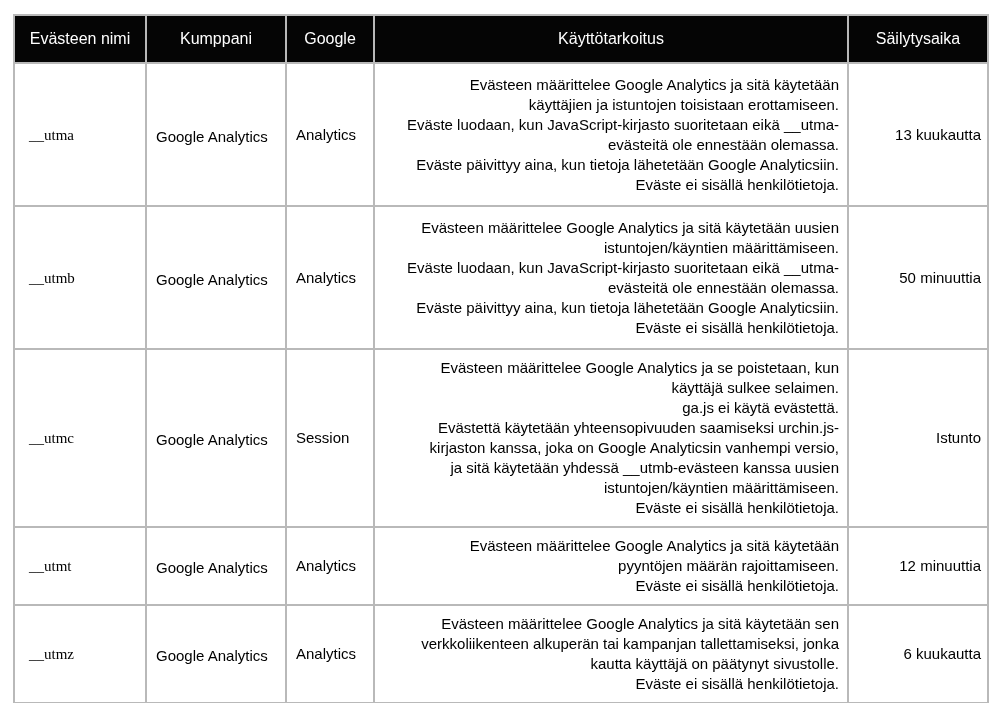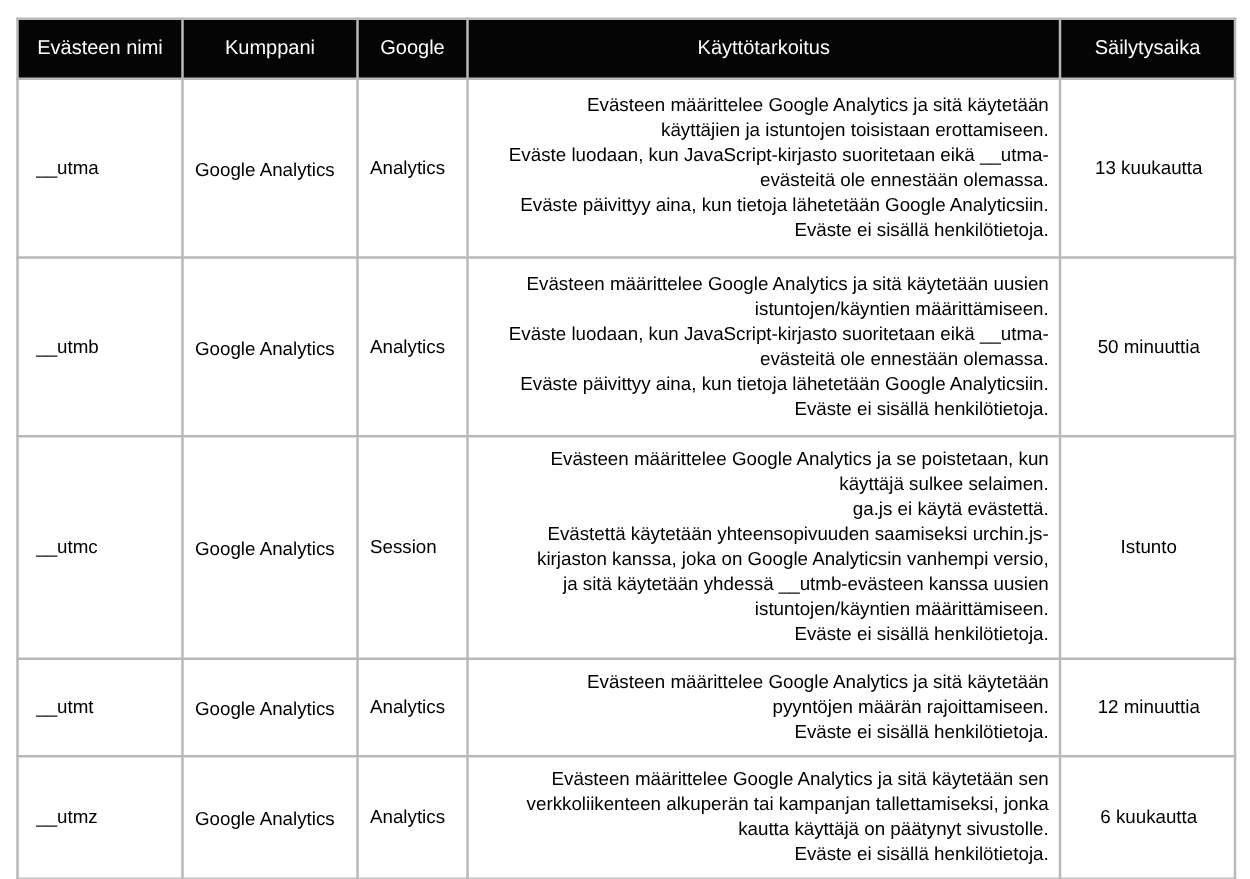--- a/index.html
+++ b/index.html
@@ -39,25 +39,25 @@
     font-size: 16px;
     height: 48px;
     text-align: center;
     padding: 4px 6px;
   }
   .cookie-table tbody td {
     font-size: 15px;
     line-height: 20px;
     background: #ffffff;
   }
-  td.cell-name      { padding: 6px 6px 6px 14px; text-align: left; }
+  td.cell-name      { padding: 6px 6px 6px 14px; text-align: left; font-family: Liberation Serif, serif; }
   td.cell-partner   { padding: 6px 6px 2px 9px;  text-align: left; }
   td.cell-type      { padding: 6px 6px 6px 9px;  text-align: left; }
   td.cell-purpose   { padding: 8px 8px 8px 9px;  text-align: right; white-space: pre-line; }
-  td.cell-retention { padding: 6px 6px 6px 8px;  text-align: center; margin-top: 32px; }
+  td.cell-retention { padding: 6px 6px 6px 8px;  text-align: right; margin-top: 32px; }
 
   tbody tr.row-0 { height: 143px; }
   tbody tr.row-1 { height: 143px; }
   tbody tr.row-2 { height: 177px; }
   tbody tr.row-3 { height: 75px;  }
   tbody tr.row-4 { height: 90px;  }
 </style>
 </head>
 <body>
 

